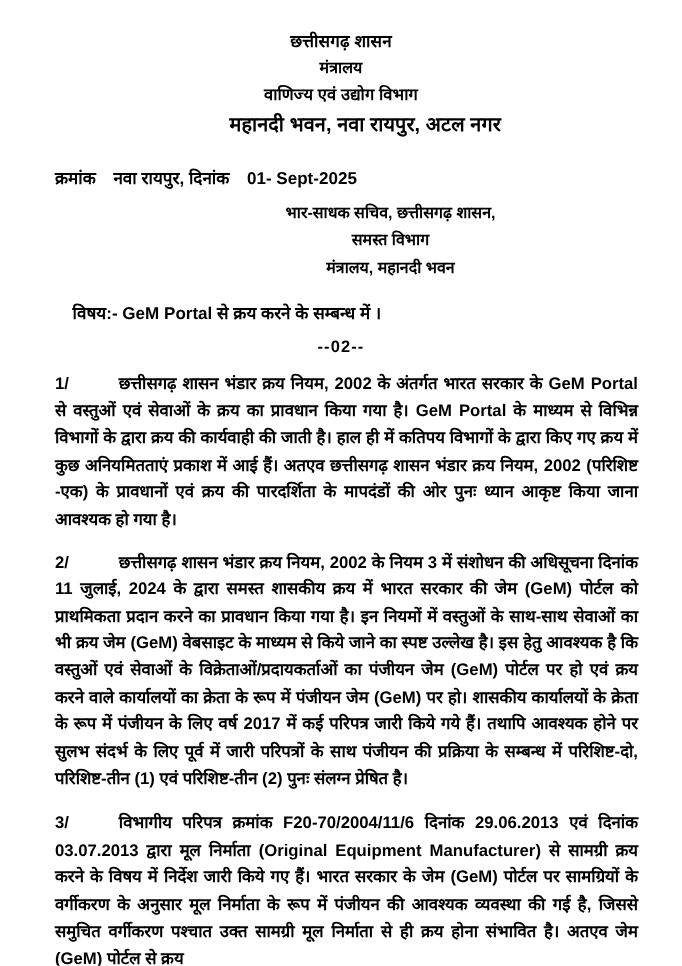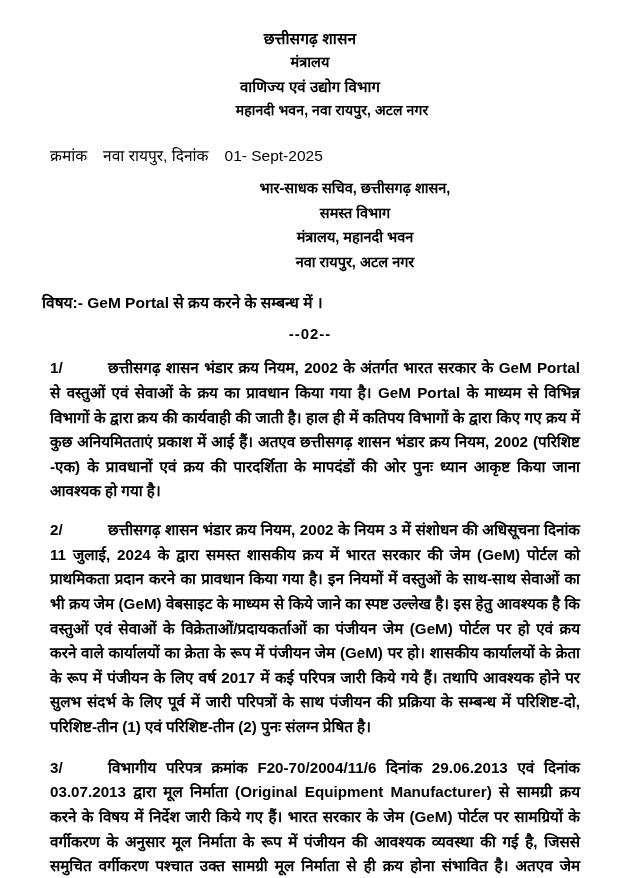--- a/index.html
+++ b/index.html
@@ -31,29 +31,29 @@
     font-weight: 700;
     letter-spacing: 0.1px;
   }
   .header-line.l2 {
     font-size: 15px;
   }
   .header-line.l3 {
     font-size: 14.5px;
   }
   .header-line.l4 {
-    font-size: 14px;
+    font-size: 18px;
     margin-left: 44px;
   }
   .ref-line {
     margin-top: 22px;
     padding-left: 50px;
     padding-right: 40px;
     font-size: 15.5px;
-    font-weight: 400;
+    font-weight: 700;
     display: flex;
     align-items: baseline;
   }
   .ref-line .kr {
     white-space: pre;
   }
   .ref-line .num {
     white-space: pre;
   }
   .ref-line .place {
@@ -73,21 +73,21 @@
   .addr {
     margin-top: 10px;
     padding-left: 90px;
     font-size: 14.5px;
     font-weight: 700;
     line-height: 1.72;
     text-align: center;
   }
   .subject {
     margin-top: 16px;
-    padding-left: 42px;
+    padding-left: 66px;
     font-size: 15.5px;
     font-weight: 700;
   }
   .divider {
     text-align: center;
     margin-top: 12px;
     font-size: 15px;
     font-weight: 700;
     letter-spacing: 1px;
   }
@@ -125,21 +125,20 @@
     <span class="kr">क्रमांक</span>
     <span class="place">नवा रायपुर, दिनांक</span>
     <span class="date">01- Sept-2025</span>
   </div>
 
 
   <div class="addr">
     <div>भार-साधक सचिव, छत्तीसगढ़ शासन,</div>
     <div>समस्त विभाग</div>
     <div>मंत्रालय, महानदी भवन</div>
-    <div>नवा रायपुर, अटल नगर</div>
   </div>
 
   <div class="subject">विषय:- GeM Portal से क्रय करने के सम्बन्ध में ।</div>
 
   <div class="divider">--02--</div>
 
   <div class="para p1">
     <span class="marker">1/</span><span>छत्तीसगढ़ शासन भंडार क्रय नियम, 2002 के अंतर्गत भारत सरकार के GeM Portal से वस्तुओं एवं सेवाओं के क्रय का प्रावधान किया गया है। GeM Portal के माध्यम से विभिन्न विभागों के द्वारा क्रय की कार्यवाही की जाती है। हाल ही में कतिपय विभागों के द्वारा किए गए क्रय में कुछ अनियमितताएं प्रकाश में आई हैं। अतएव छत्तीसगढ़ शासन भंडार क्रय नियम, 2002 (परिशिष्ट -एक) के प्रावधानों एवं क्रय की पारदर्शिता के मापदंडों की ओर पुनः ध्यान आकृष्ट किया जाना आवश्यक हो गया है।</span>
   </div>
 

